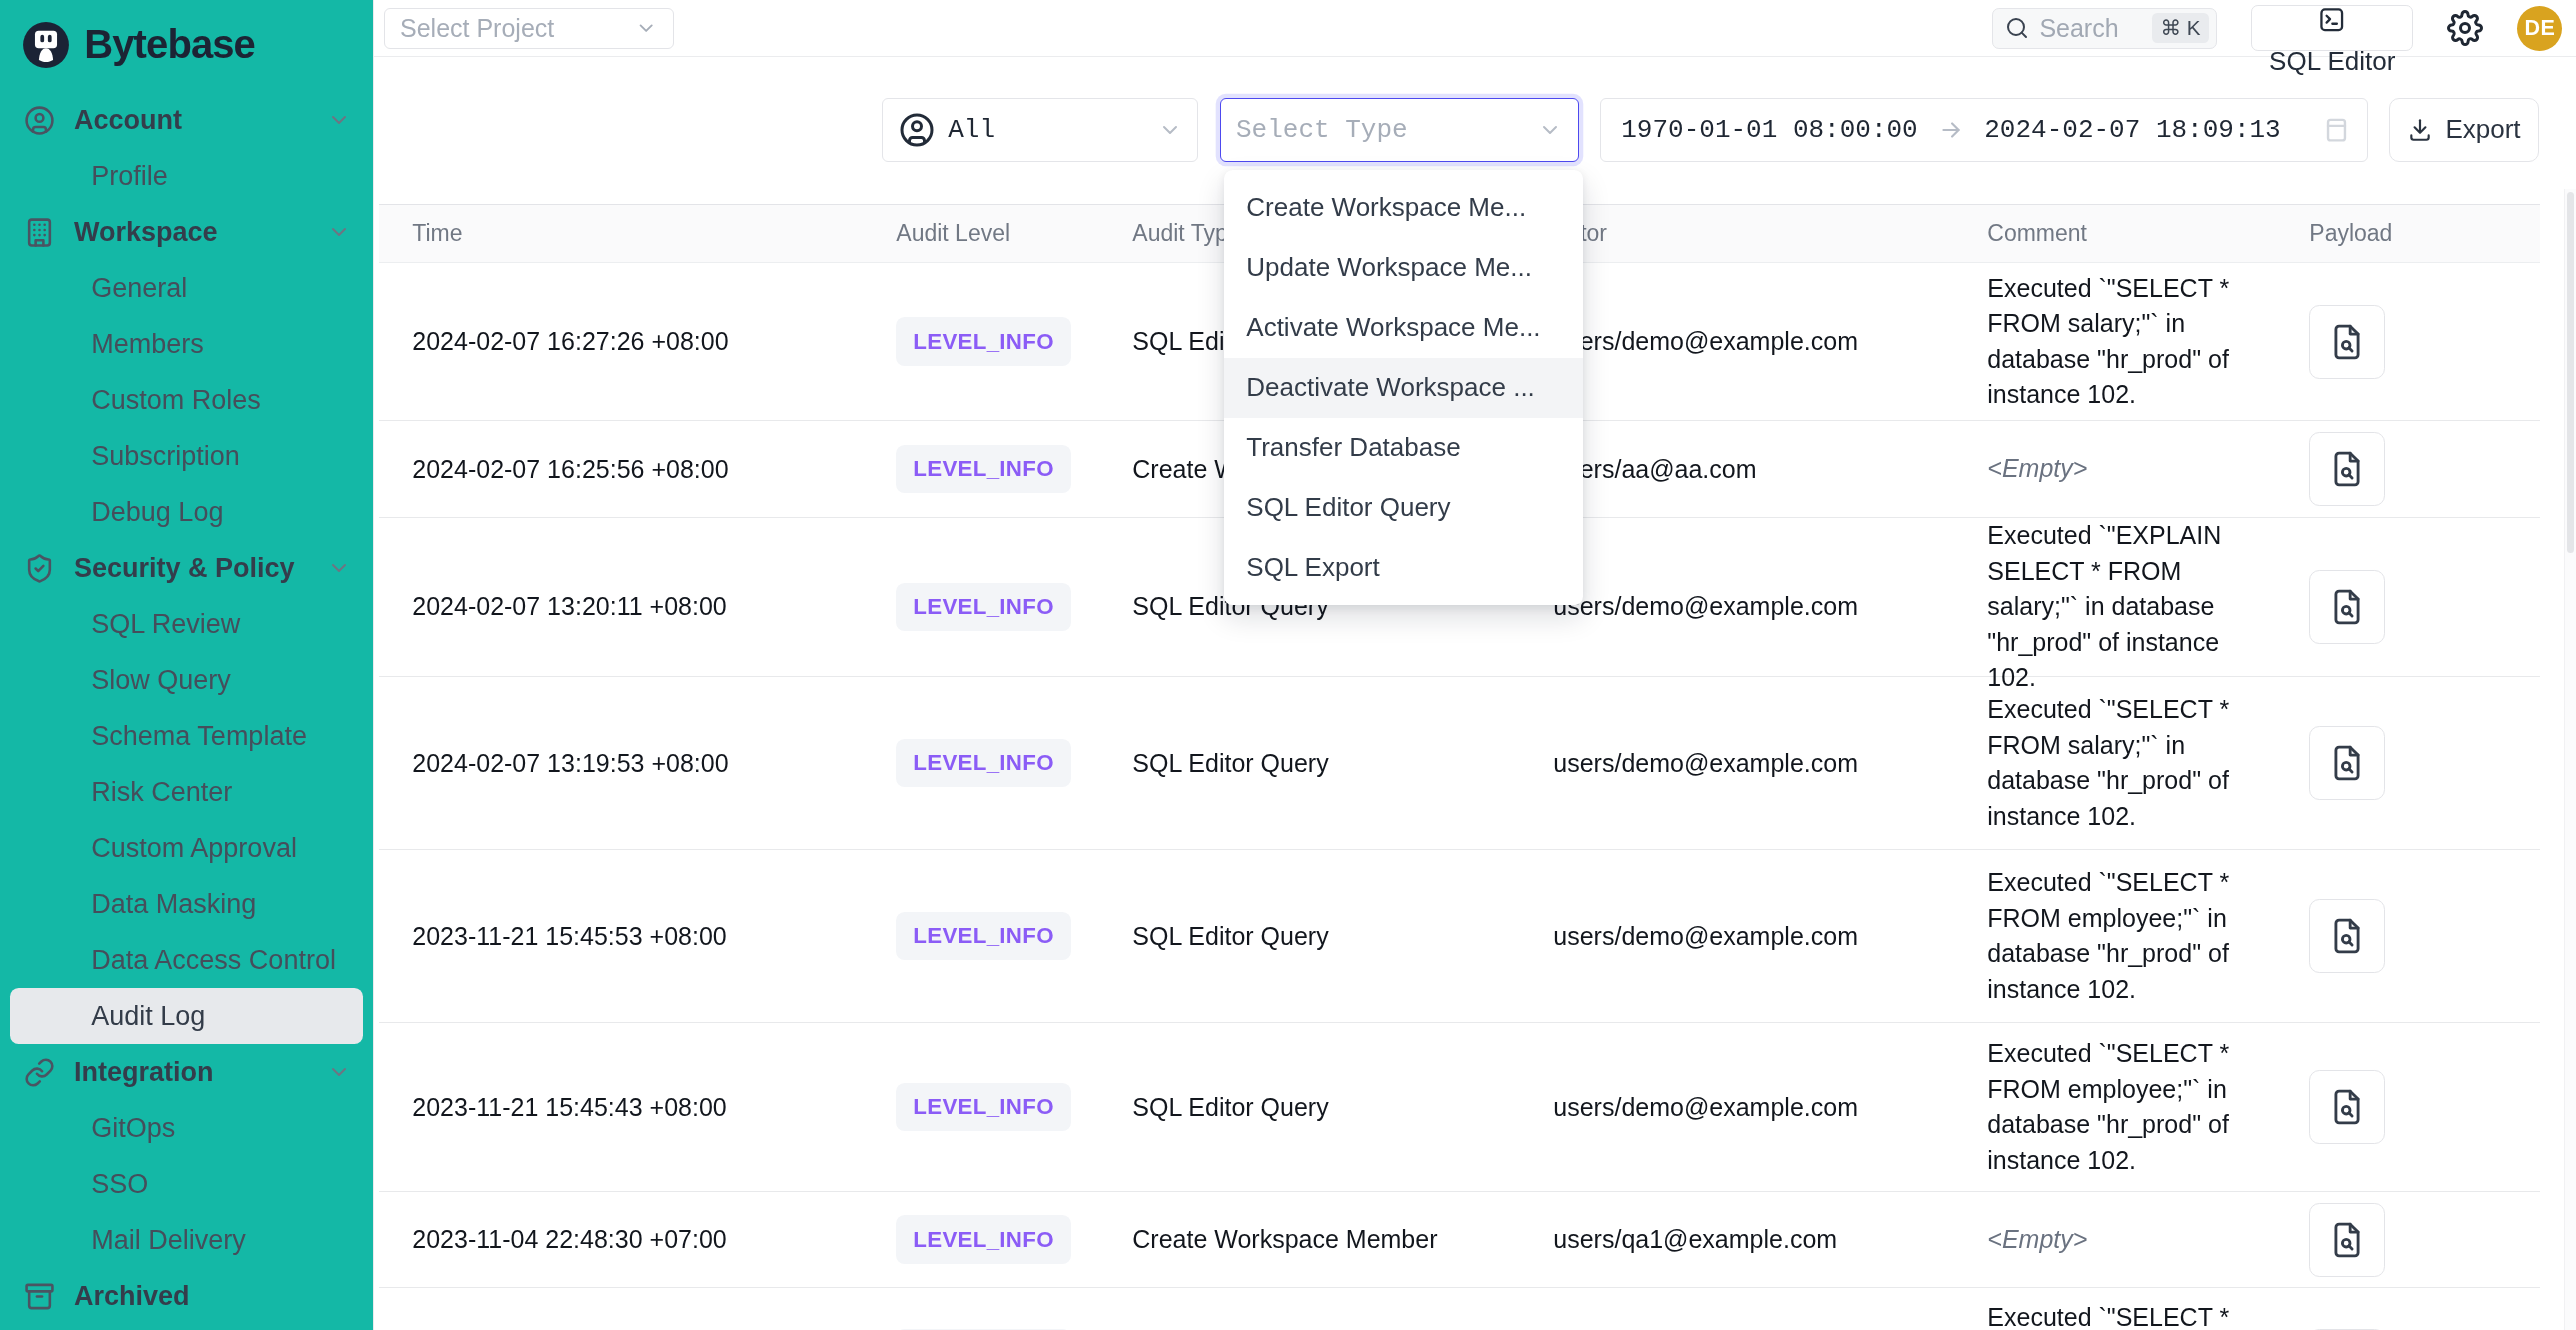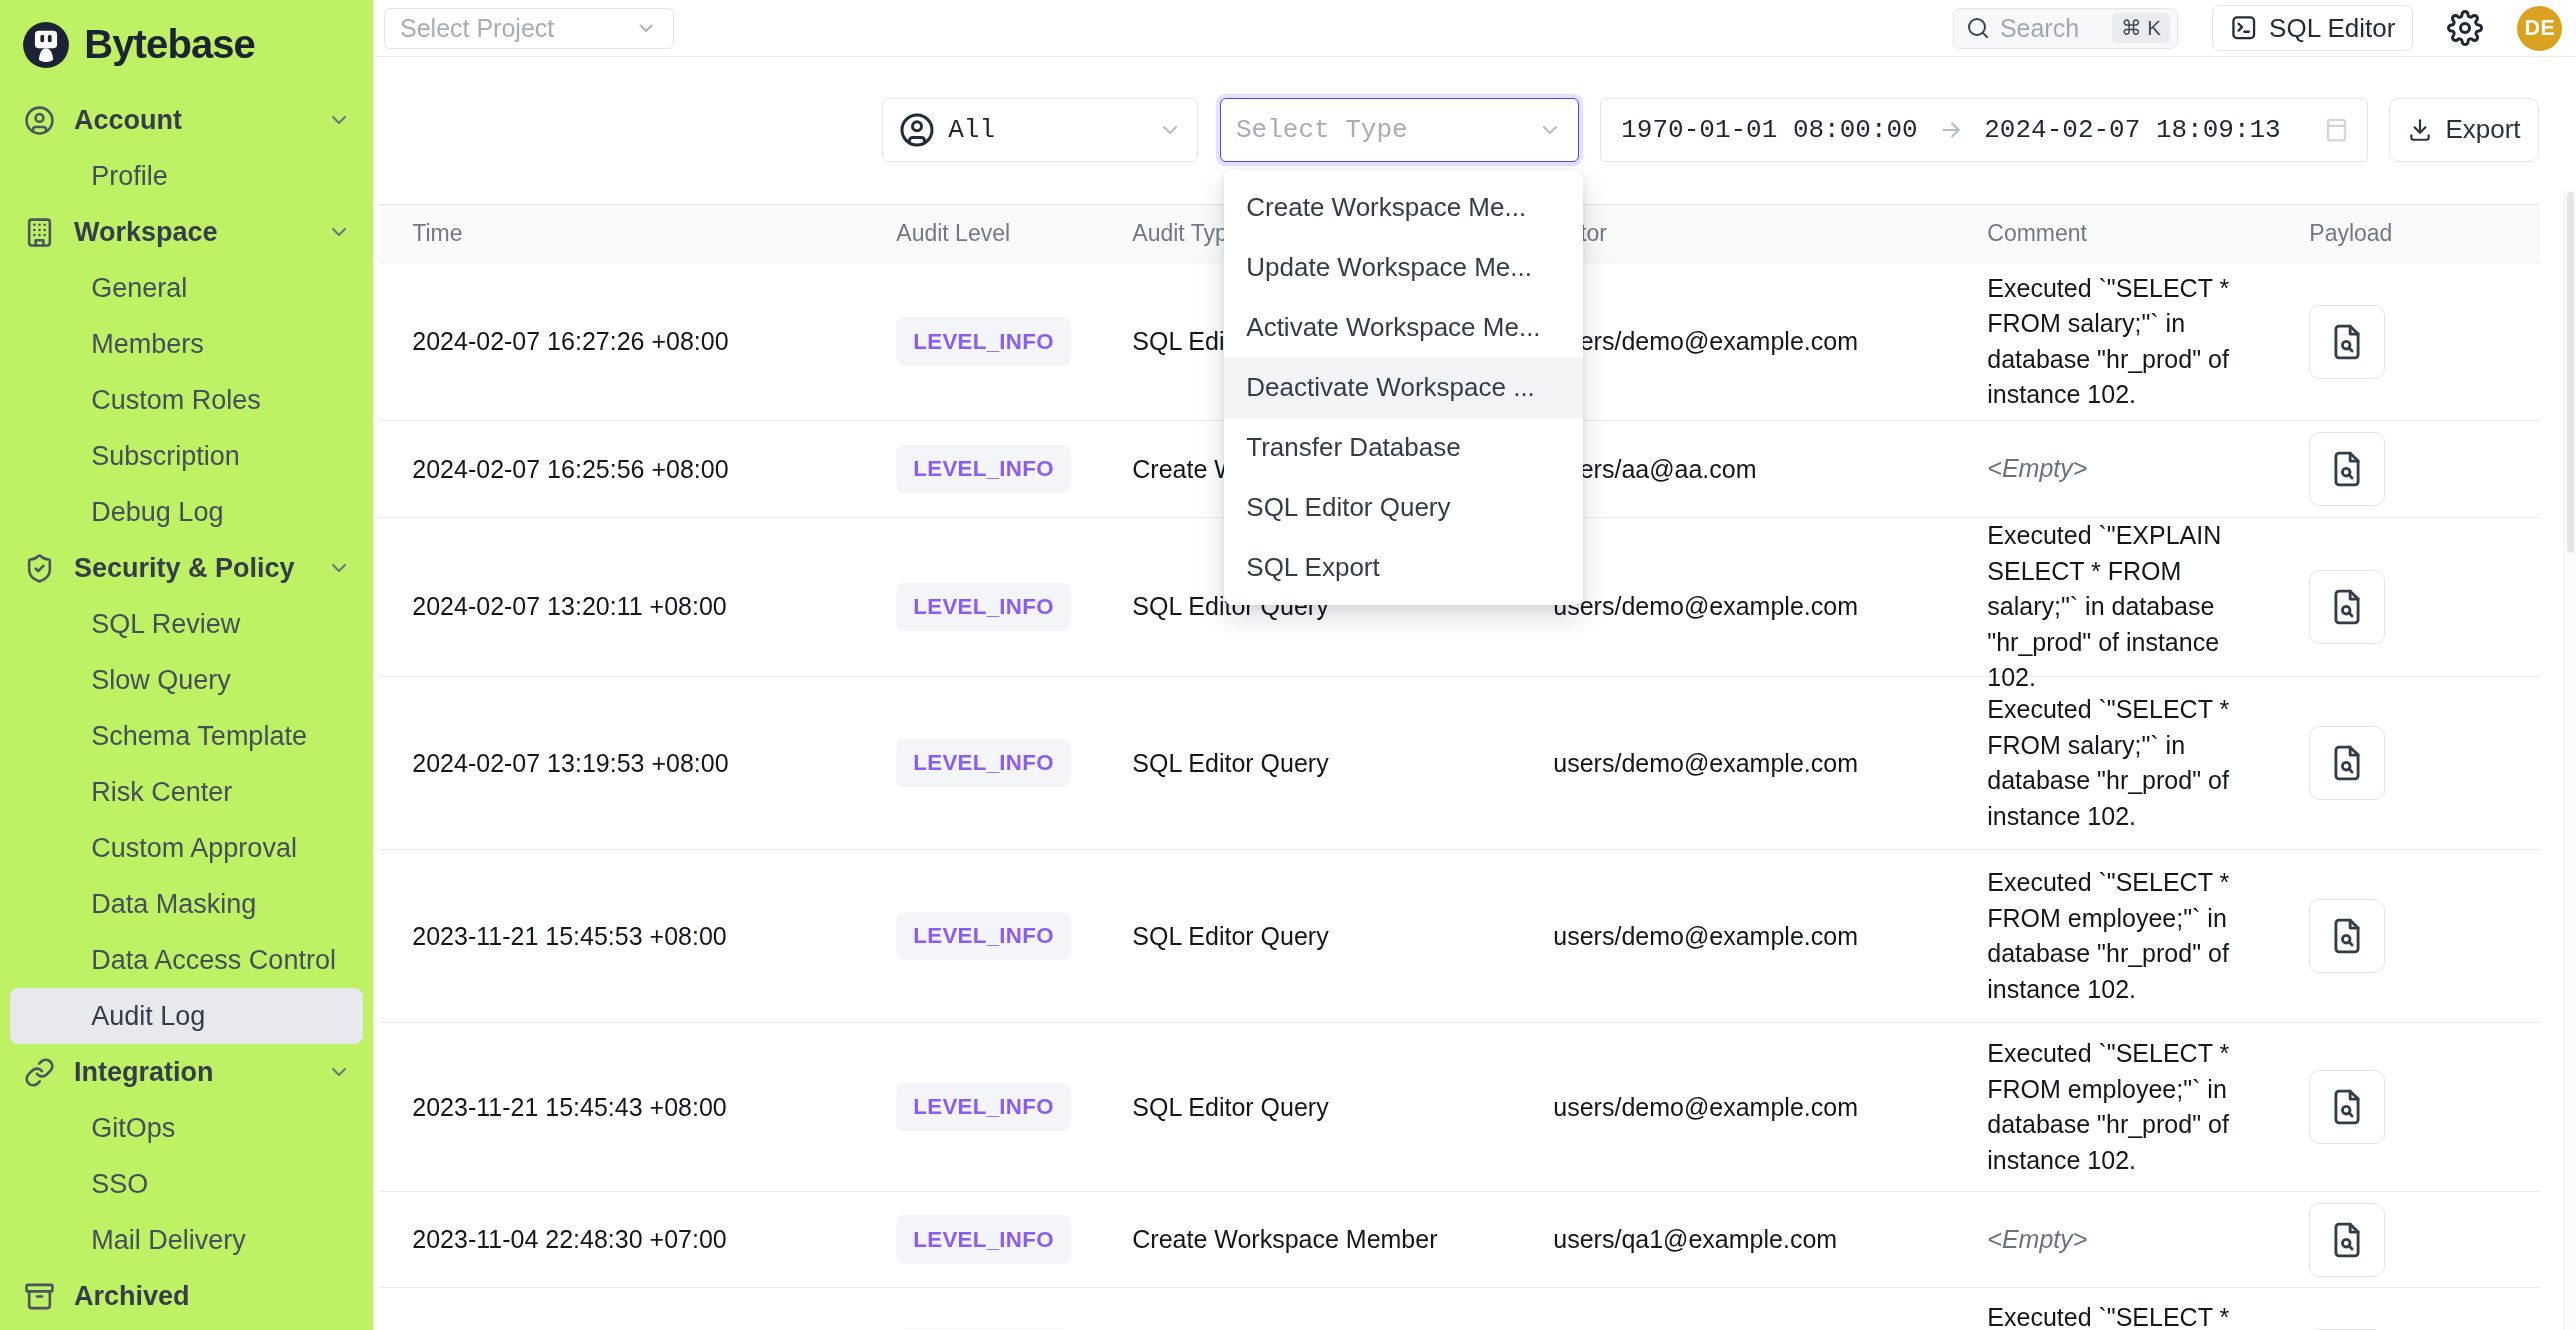--- a/index.html
+++ b/index.html
@@ -3,21 +3,21 @@
 <meta charset="utf-8">
 <style>
   html,body{margin:0;padding:0;}
   body{
     width:2576px;height:1330px;overflow:hidden;position:relative;
     background:#ffffff;font-family:"Liberation Sans",sans-serif;
     -webkit-font-smoothing:antialiased;color:#141a22;
   }
   svg{display:block;}
   
-  .sidebar{position:absolute;left:0;top:0;width:374px;height:1330px;background:#bef264;
+  .sidebar{position:absolute;left:0;top:0;width:374px;height:1330px;background:#14b8a6;
     border-right:0.9px solid #e9eaec;box-sizing:border-box;z-index:30;}
   .logo-row{display:flex;align-items:center;gap:13.7px;height:89px;padding-left:20.6px;}
   .logo-text{font-size:40px;font-weight:800;color:#1c2434;letter-spacing:-0.9px;}
   .nav{padding:3.4px 10.3px 0 10.3px;}
   .nav-row{height:56px;display:flex;align-items:center;border-radius:8.6px;box-sizing:border-box;cursor:pointer;}
   .nav-head{padding:0 12px 0 13.7px;gap:19px;font-size:27px;font-weight:600;color:#343d4b;}
   .nav-head .chev{margin-left:auto;color:#6d7582;}
   .nav-item{padding-left:81px;font-size:27px;color:#454e5b;}
   .nav-item.active{background:#e7e9ec;color:#333c49;}
   .nav-ic{color:#4a5462;}
@@ -28,21 +28,21 @@
   .proj-box{width:290px;height:41px;border:0.9px solid #e3e4e8;border-radius:6px;background:#fff;
     display:flex;align-items:center;padding:0 15.5px;box-sizing:border-box;}
   .proj-box .txt{font-size:25px;color:#a6adb8;}
   .proj-box .chev{margin-left:auto;color:#a6adb8;}
   .tb-right{margin-left:auto;display:flex;align-items:center;gap:34px;}
   .search-box{width:225px;height:41px;background:#f7f8f9;border:0.9px solid #e4e5e9;border-radius:6.9px;
     display:flex;align-items:center;gap:10.3px;padding:0 6.9px 0 12px;box-sizing:border-box;}
   .search-box .ph{font-size:25px;color:#a1a8b3;}
   .kbd{margin-left:auto;background:#e9ebee;border-radius:5.2px;padding:3.4px 8.6px;font-size:20.6px;color:#3f4854;}
   .sqled-btn{height:46px;border:0.9px solid #e3e4e8;border-radius:6.9px;background:#fff;
-    display:flex;align-items:center;gap:12px;padding:0 17px;font-size:26px;font-weight:500;color:#232c39;}
+    display:flex;align-items:center;gap:12px;padding:0 17px;font-size:26px;font-weight:500;color:#232c39;flex-direction:column;}
   .avatar{width:45px;height:45px;border-radius:50%;display:flex;align-items:center;justify-content:center;
     color:#fff;font-size:21.5px;font-weight:700;letter-spacing:0.4px;}
   
   .main{position:absolute;left:375px;top:58px;right:0;bottom:0;background:#fff;}
   .filters{display:flex;align-items:center;gap:21.5px;margin:37px 37px 0 507px;height:69px;}
   .fbox{height:64px;border:0.9px solid #e4e5e9;border-radius:6px;background:#fff;
     display:flex;align-items:center;box-sizing:border-box;font-family:Liberation Mono, monospace;}
   .actor-filter{width:316px;padding:0 15.5px;gap:13.7px;}
   .actor-filter .val{font-size:26px;color:#1f2733;}
   .actor-filter .chev,.type-select .chev{margin-left:auto;color:#b6bcc6;}

